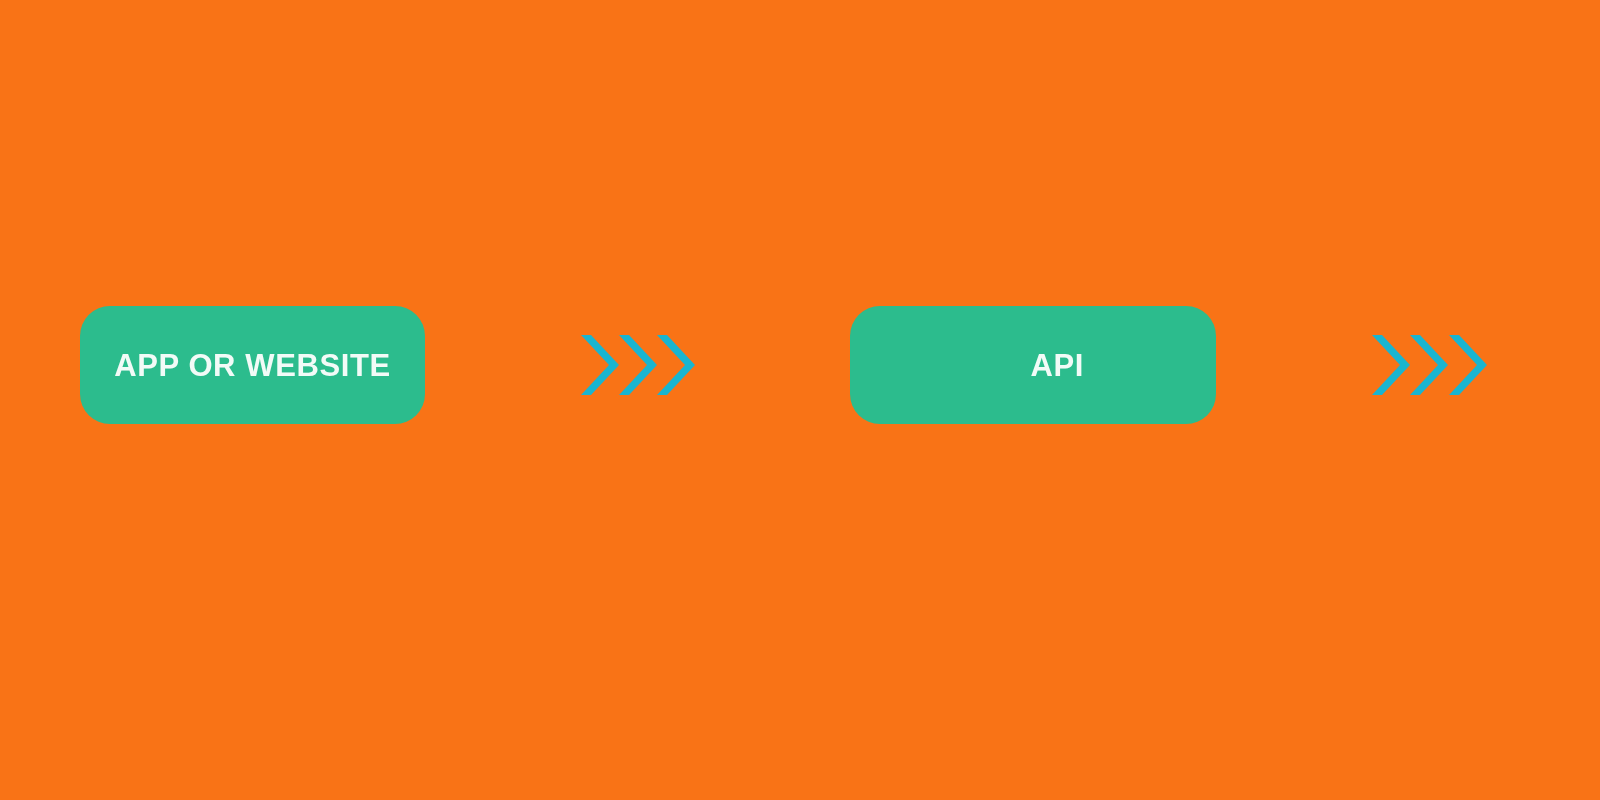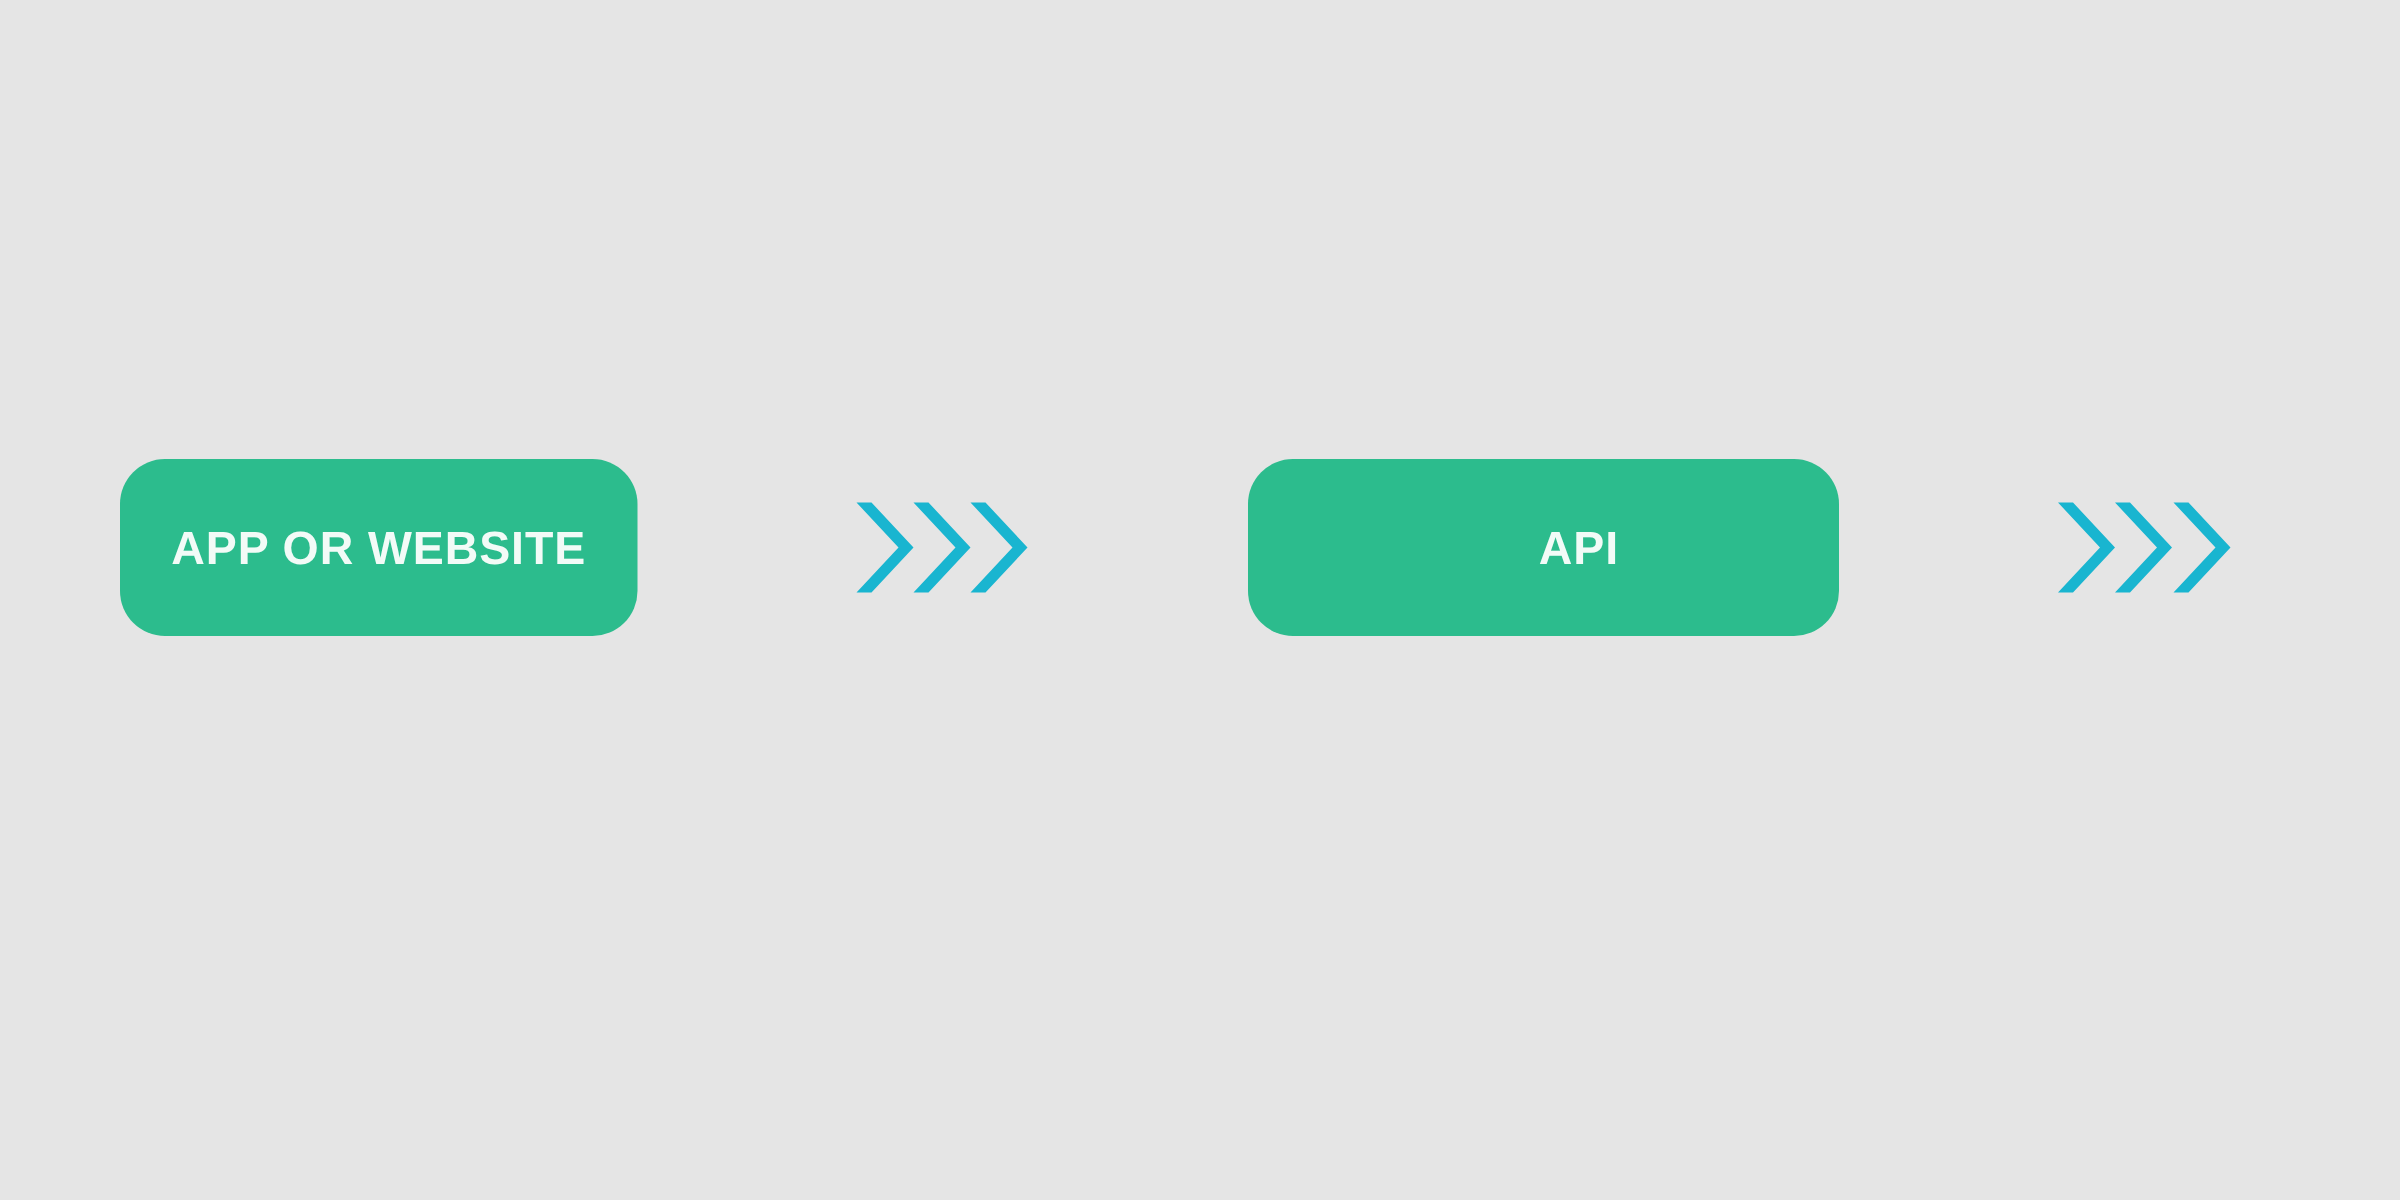--- a/index.html
+++ b/index.html
@@ -51,21 +51,21 @@
     font-size: 31px;
     font-weight: bold;
     letter-spacing: 0.6px;
     line-height: 1;
     text-transform: uppercase;
     white-space: nowrap;
     user-select: none;
   }
 
   .node-app     { width: 345px; }
-  .node-api     { width: 394px; padding-left: 48px; }
+  .node-api     { width: 366px; padding-left: 48px; }
   .node-server  { width: 349px; }
 
   
   .connector {
     flex: 0 0 auto;
     height: 60px;
     display: flex;
     flex-direction: row;
     align-items: center;
   }
@@ -75,21 +75,21 @@
   .connector svg {
     display: block;
     width: 100%;
     height: 100%;
     overflow: visible;
   }
 </style>
 </head>
 <body>
 
-<div id="diagram-canvas" style="background: #e5e5e5; text-align: right;">
+<div id="diagram-canvas" style="background: #f97316; text-align: right;">
 
   <div class="flow-row">
 
     <div class="node node-app" style="background: rgb(44, 188, 141);">
       <span class="node-label" style="color: rgb(242, 251, 247);">APP OR WEBSITE</span>
     </div>
 
     <div class="connector connector-1">
       <span>
         <svg viewBox="0 0 114 60" xmlns="http://www.w3.org/2000/svg" aria-hidden="true">

